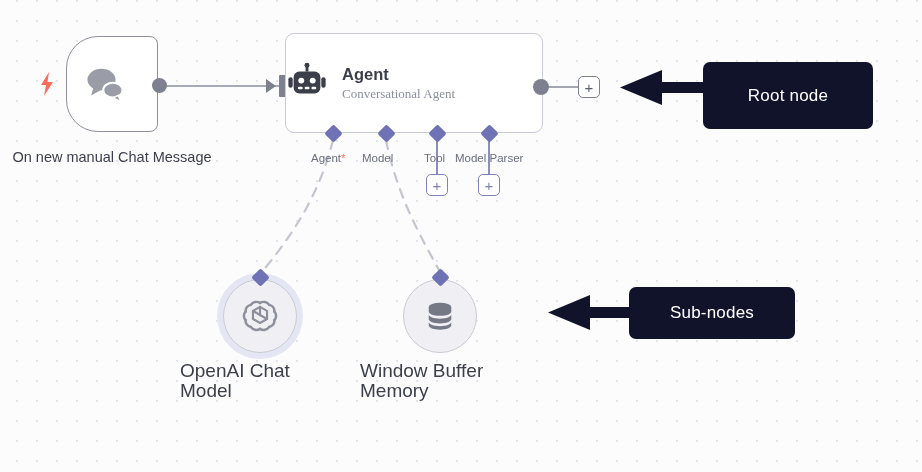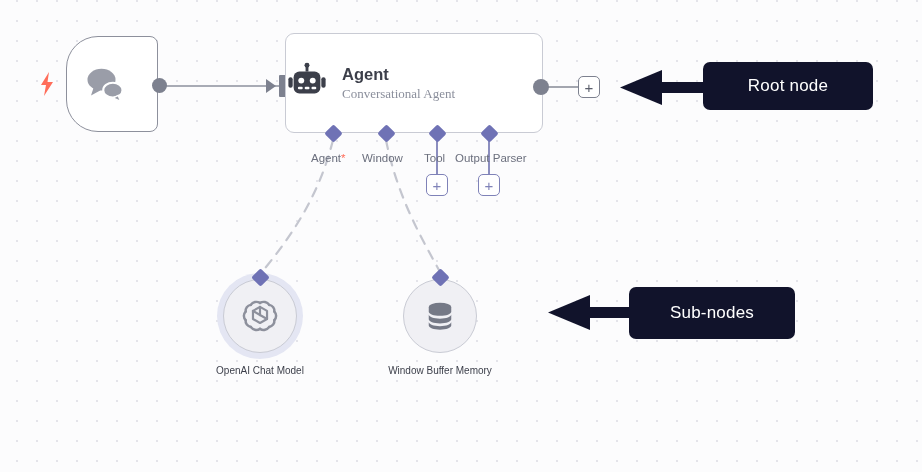--- a/index.html
+++ b/index.html
@@ -179,23 +179,22 @@
     box-sizing: border-box;
     display: flex;
     align-items: center;
     justify-content: center;
   }
   .sub-node.ringed {
     box-shadow: 0 0 0 6px #e4e6f3;
   }
   .sub-label {
     position: absolute;
-    font-size: 10px;
+    font-size: 19px;
     color: #3c3f4a;
-    text-align: center;
     line-height: 20px;
     width: 160px;
   }
 
   
   .node-caption {
     position: absolute;
     font-size: 14.5px;
     color: #3c3f4a;
     text-align: center;
@@ -243,20 +242,21 @@
       <ellipse cx="33" cy="29" rx="11" ry="8.5" fill="#9a9da8" stroke="#ffffff" stroke-width="2.4"></ellipse>
       <path d="M 39 35 L 42 42 L 33 38 Z" fill="#9a9da8" stroke="#ffffff" stroke-width="1.6"></path>
     </svg>
   </div>
   <div class="bolt">
     <svg viewBox="0 0 14 24" width="14" height="24">
       <path d="M 9 0 L 1 13 L 6 13 L 4 24 L 13 10 L 7.5 10 Z" fill="#ff6d5a"></path>
     </svg>
   </div>
   <div class="trigger-out-dot"></div>
+  <div class="node-caption" style="left:12px; top:147px;">On new manual Chat Message</div>
 
   <div class="agent-input-arrow"></div>
   <div class="agent-input-port"></div>
   <div class="agent-node">
     <svg class="agent-icon" viewBox="0 0 44 44" width="44" height="44">
       <rect x="20.5" y="3" width="3" height="7" fill="#3c3f4a"></rect>
       <circle cx="22" cy="3.5" r="2.6" fill="#3c3f4a"></circle>
       <rect x="8" y="10" width="28" height="23" rx="6" fill="#3c3f4a"></rect>
       <rect x="2.5" y="16" width="4.5" height="11" rx="2.2" fill="#3c3f4a"></rect>
       <rect x="37" y="16" width="4.5" height="11" rx="2.2" fill="#3c3f4a"></rect>
@@ -276,23 +276,23 @@
   <div class="plus-btn" style="left:578px; top:76px;">+</div>
 
   <div class="diamond" style="left:327px; top:127px;"></div>
   <div class="diamond" style="left:380px; top:127px;"></div>
   <div class="diamond" style="left:431px; top:127px;"></div>
   <div class="diamond" style="left:483px; top:127px;"></div>
 
   <div class="port-label" style="left:311px; top:152px;">
     <span>Agent</span><span class="req-star">*</span>
   </div>
-  <div class="port-label" style="left:362px; top:152px;">Window</div>
+  <div class="port-label" style="left:362px; top:152px;">Model</div>
   <div class="port-label" style="left:424px; top:152px;">Tool</div>
-  <div class="port-label" style="left:455px; top:152px;">Output Parser</div>
+  <div class="port-label" style="left:455px; top:152px;">Model Parser</div>
 
   <div class="plus-btn purple" style="left:426px; top:174px;">+</div>
   <div class="plus-btn purple" style="left:478px; top:174px;">+</div>
 
   <div class="sub-node ringed" style="left:223px; top:279px;">
     <svg viewBox="0 0 40 40" width="38" height="38">
       <g fill="none" stroke="#8d909c" stroke-width="2.6" stroke-linejoin="round" stroke-linecap="round">
         <path d="M 20 6.2 C 23.4 4.2 27.6 5.1 29.7 8.3"></path>
         <path d="M 29.7 8.3 C 33.2 8.8 35.6 11.9 35.1 15.3"></path>
         <path d="M 35.1 15.3 C 37.6 17.7 37.6 21.9 35.1 24.4"></path>
@@ -331,21 +331,21 @@
       <rect x="660" y="82" width="55" height="11" fill="#11132b"></rect>
       <path d="M 620 87.5 L 662 70 L 662 105 Z" fill="#11132b"></path>
     </g>
 
     <g>
       <rect x="588" y="307" width="48" height="11" fill="#11132b"></rect>
       <path d="M 548 312.5 L 590 295 L 590 330 Z" fill="#11132b"></path>
     </g>
   </svg>
 
-  <div class="callout" style="left:703px; top:62px; width:170px; height:48px;">
+  <div class="callout" style="left:703px; top:62px; width:170px; height:67px;">
     <span>Root node</span>
   </div>
 
   <div class="callout" style="left:629px; top:287px; width:166px; height:52px;">
     <span>Sub-nodes</span>
   </div>
 
 </div>
 
 </body></html>

